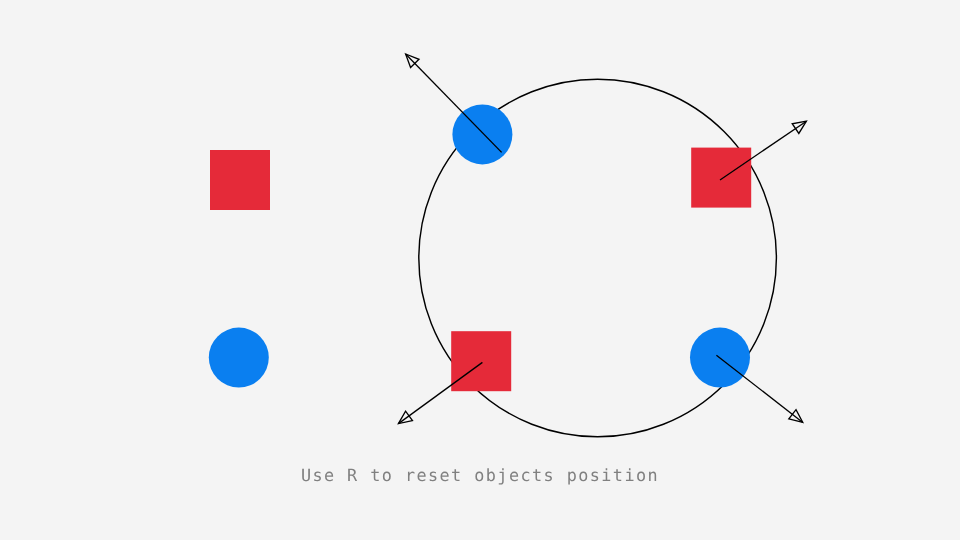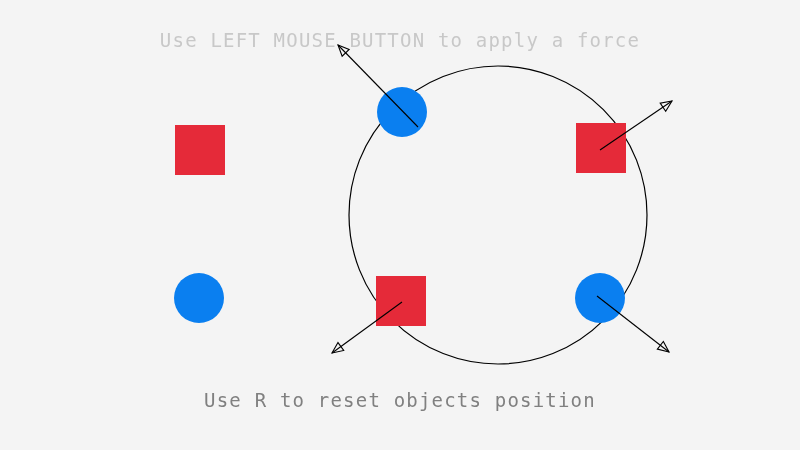--- a/index.html
+++ b/index.html
@@ -38,21 +38,21 @@
     font-weight: normal;
     user-select: none;
   }
   #hint-top {
     top: 29px;
     font-size: 19px;
     color: #c8c8c8;
   }
   #hint-bottom {
     top: 389px;
-    font-size: 19px;
+    font-size: 14px;
     color: #808080;
   }
 </style>
 </head>
 <body>
 
 <div id="app">
 
   <svg id="scene" viewBox="0 0 800 450" width="800" height="450" xmlns="http://www.w3.org/2000/svg">
     <g id="boundary-layer">
@@ -79,17 +79,16 @@
           <line x1="402" y1="302" x2="332" y2="353" stroke="#000000" stroke-width="1.1"></line>
           <polygon points="332,353 337.9745455205348,342.5930405101654 343.7372578201744,350.5026456273179" fill="none" stroke="#000000" stroke-width="1.1" stroke-linejoin="miter"></polygon>
         </g>
         <g>
           <line x1="597" y1="296" x2="669" y2="352" stroke="#000000" stroke-width="1.1"></line>
           <polygon points="669,352 657.34692621101,349.135410802863 663.3551030762543,341.4106119761203" fill="none" stroke="#000000" stroke-width="1.1" stroke-linejoin="miter"></polygon>
         </g>
       </g>
   </svg>
 
-  <div class="hint" id="hint-top">Use LEFT MOUSE BUTTON to apply a force</div>
 
   <div class="hint" id="hint-bottom">Use R to reset objects position</div>
 
 </div>
 
 </body></html>

